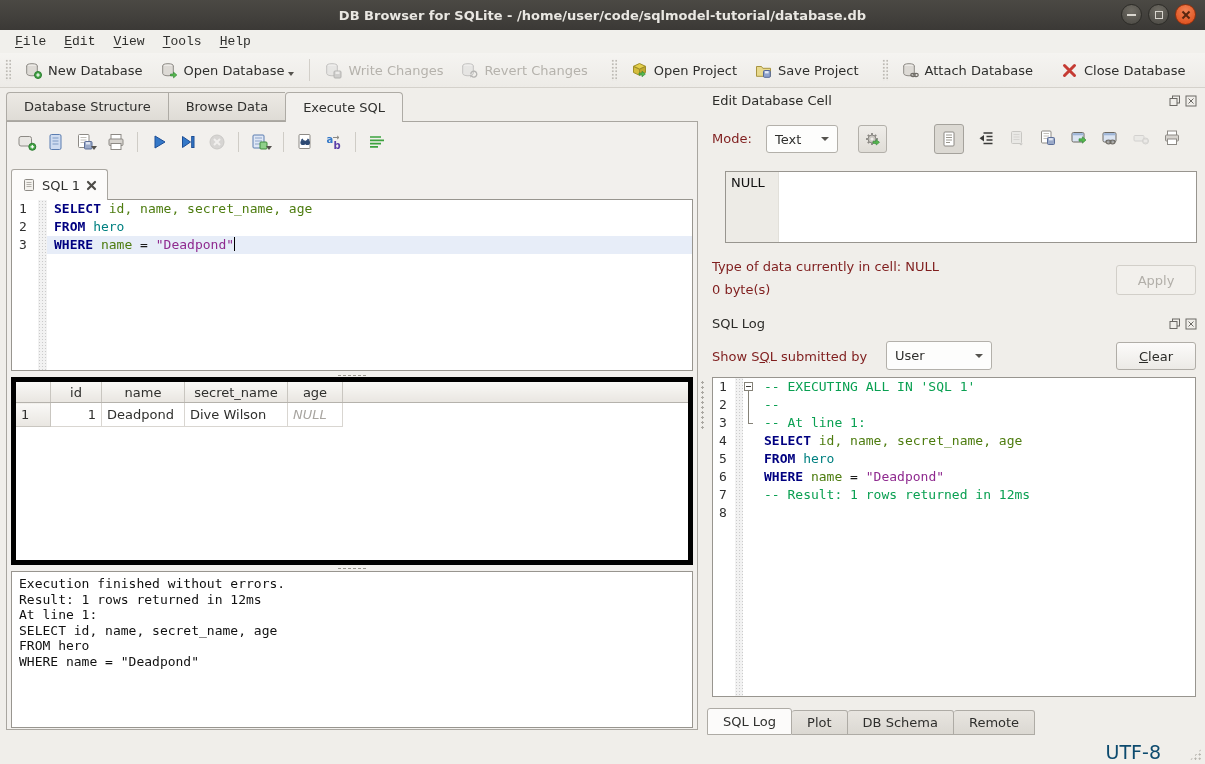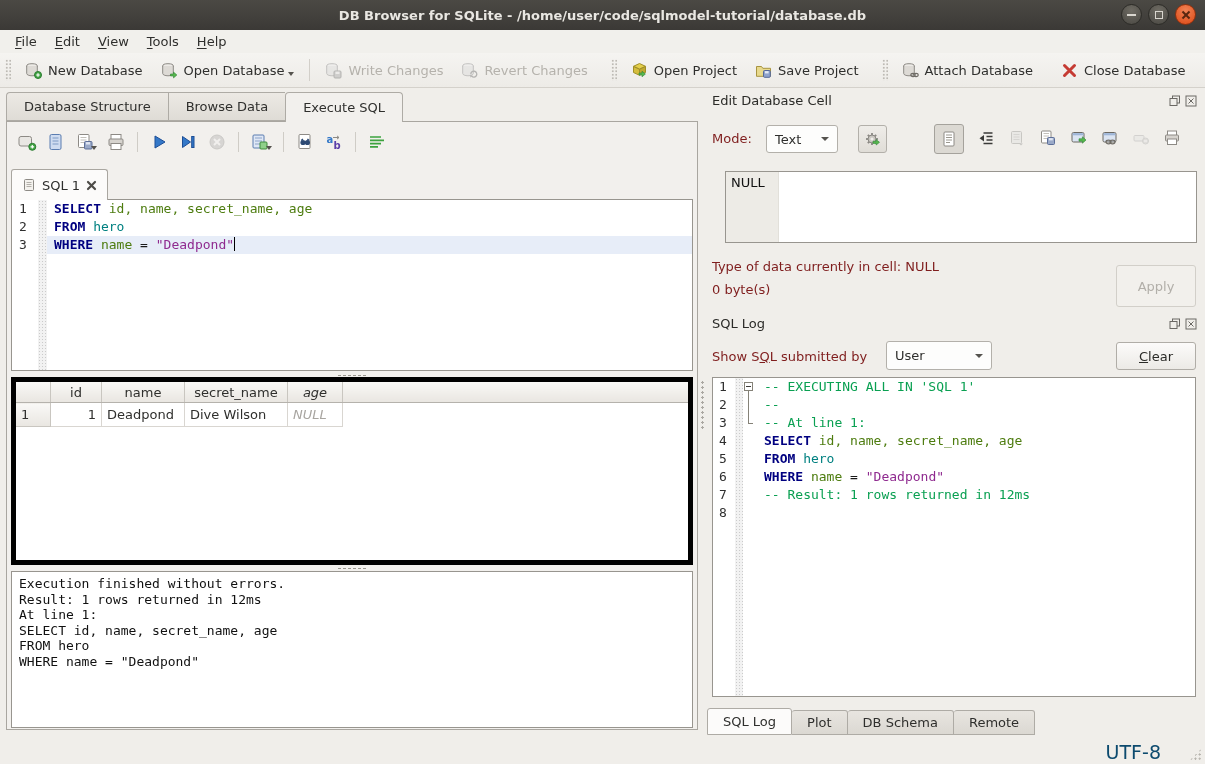--- a/index.html
+++ b/index.html
@@ -18,21 +18,21 @@
   .wbtn.close{background:radial-gradient(circle at 50% 30%,#f08355,#dd4814);border-color:#90300d;}
   .glyph-min{width:9px;height:2px;background:#d9d6cf;}
   .glyph-max{width:8px;height:8px;border:1.5px solid #d9d6cf;box-sizing:border-box;}
   .glyph-x{position:relative;width:10px;height:10px;}
   .glyph-x:before,.glyph-x:after{content:"";position:absolute;left:4px;top:0;width:2px;height:10px;background:#5a2710;}
   .glyph-x:before{transform:rotate(45deg);}.glyph-x:after{transform:rotate(-45deg);}
 
   
   .menubar{position:absolute;left:0;top:30px;width:100%;height:23px;background:#f1f0ec;
            display:flex;align-items:center;padding-left:6px;box-sizing:border-box;}
-  .menu-item{padding:3px 9px;}
+  .menu-item{padding:3px 9px;font-family:Liberation Mono, monospace;}
   .menu-item u{text-underline-offset:2px;}
 
   
   .toolbar{position:absolute;left:0;top:53px;width:100%;height:35px;
            background:linear-gradient(#f5f4f1,#edebe7);border-bottom:1px solid #d4d1cb;
            display:flex;align-items:center;box-sizing:border-box;}
   .tb-handle{width:6px;height:22px;margin:0 5px;
              background-image:radial-gradient(#bdbab4 1px,transparent 1.3px);background-size:3.5px 3.5px;}
   .tb-sep{width:1px;height:22px;background:#d2cfc9;margin:0 6px;}
   .tb-btn{display:flex;align-items:center;gap:6px;padding:5px 9px;border-radius:3px;white-space:nowrap;}
@@ -393,21 +393,21 @@
       </div>
 
     <div class="results" id="results">
         <table class="rtable">
           <thead>
             <tr>
               <th style="width: 26px;"></th>
               <th style="width: 42px;">id</th>
               <th style="width: 74px;">name</th>
               <th style="width: 94px;">secret_name</th>
-              <th style="width: 46px; font-style: italic;">age</th>
+              <th style="width: 46px;">age</th>
               <th class="fill"></th>
             </tr>
           </thead>
           <tbody>
             <tr>
               <td class="rownum">1</td>
               <td class="num">1</td>
               <td>Deadpond</td>
               <td>Dive Wilson</td>
               <td class="nullv">NULL</td>
@@ -507,21 +507,21 @@
         </svg></span>
   </div>
 
   <div class="cell-editor">
     <div class="cell-gutter"></div>
     <div class="cell-null">NULL</div>
   </div>
 
   <div class="label" style="left:712px;top:259px;">Type of data currently in cell: NULL</div>
   <div class="label" style="left:712px;top:282px;">0 byte(s)</div>
-  <div class="btn disabled" style="left:1116px;top:265px;width:80px;height:42px;">Apply</div>
+  <div class="btn disabled" style="left:1116px;top:265px;width:80px;height:30px;">Apply</div>
 
   <div class="rp-header" style="left:712px;top:316px;">SQL Log</div>
   <div class="rp-hicons" style="right:8px;top:318px;">
     <svg width="12" height="12" viewBox="0 0 12 12">
         <rect x="3.5" y="1" width="7" height="7" fill="none" stroke="#6a6864"></rect>
         <rect x="1" y="3.5" width="7" height="7" fill="#f0eeea" stroke="#6a6864"></rect>
       </svg>
     <svg width="12" height="12" viewBox="0 0 12 12">
         <rect x="1" y="1" width="10" height="10" fill="none" stroke="#6a6864"></rect>
         <path d="M3.5 3.5l5 5M8.5 3.5l-5 5" stroke="#6a6864"></path>

